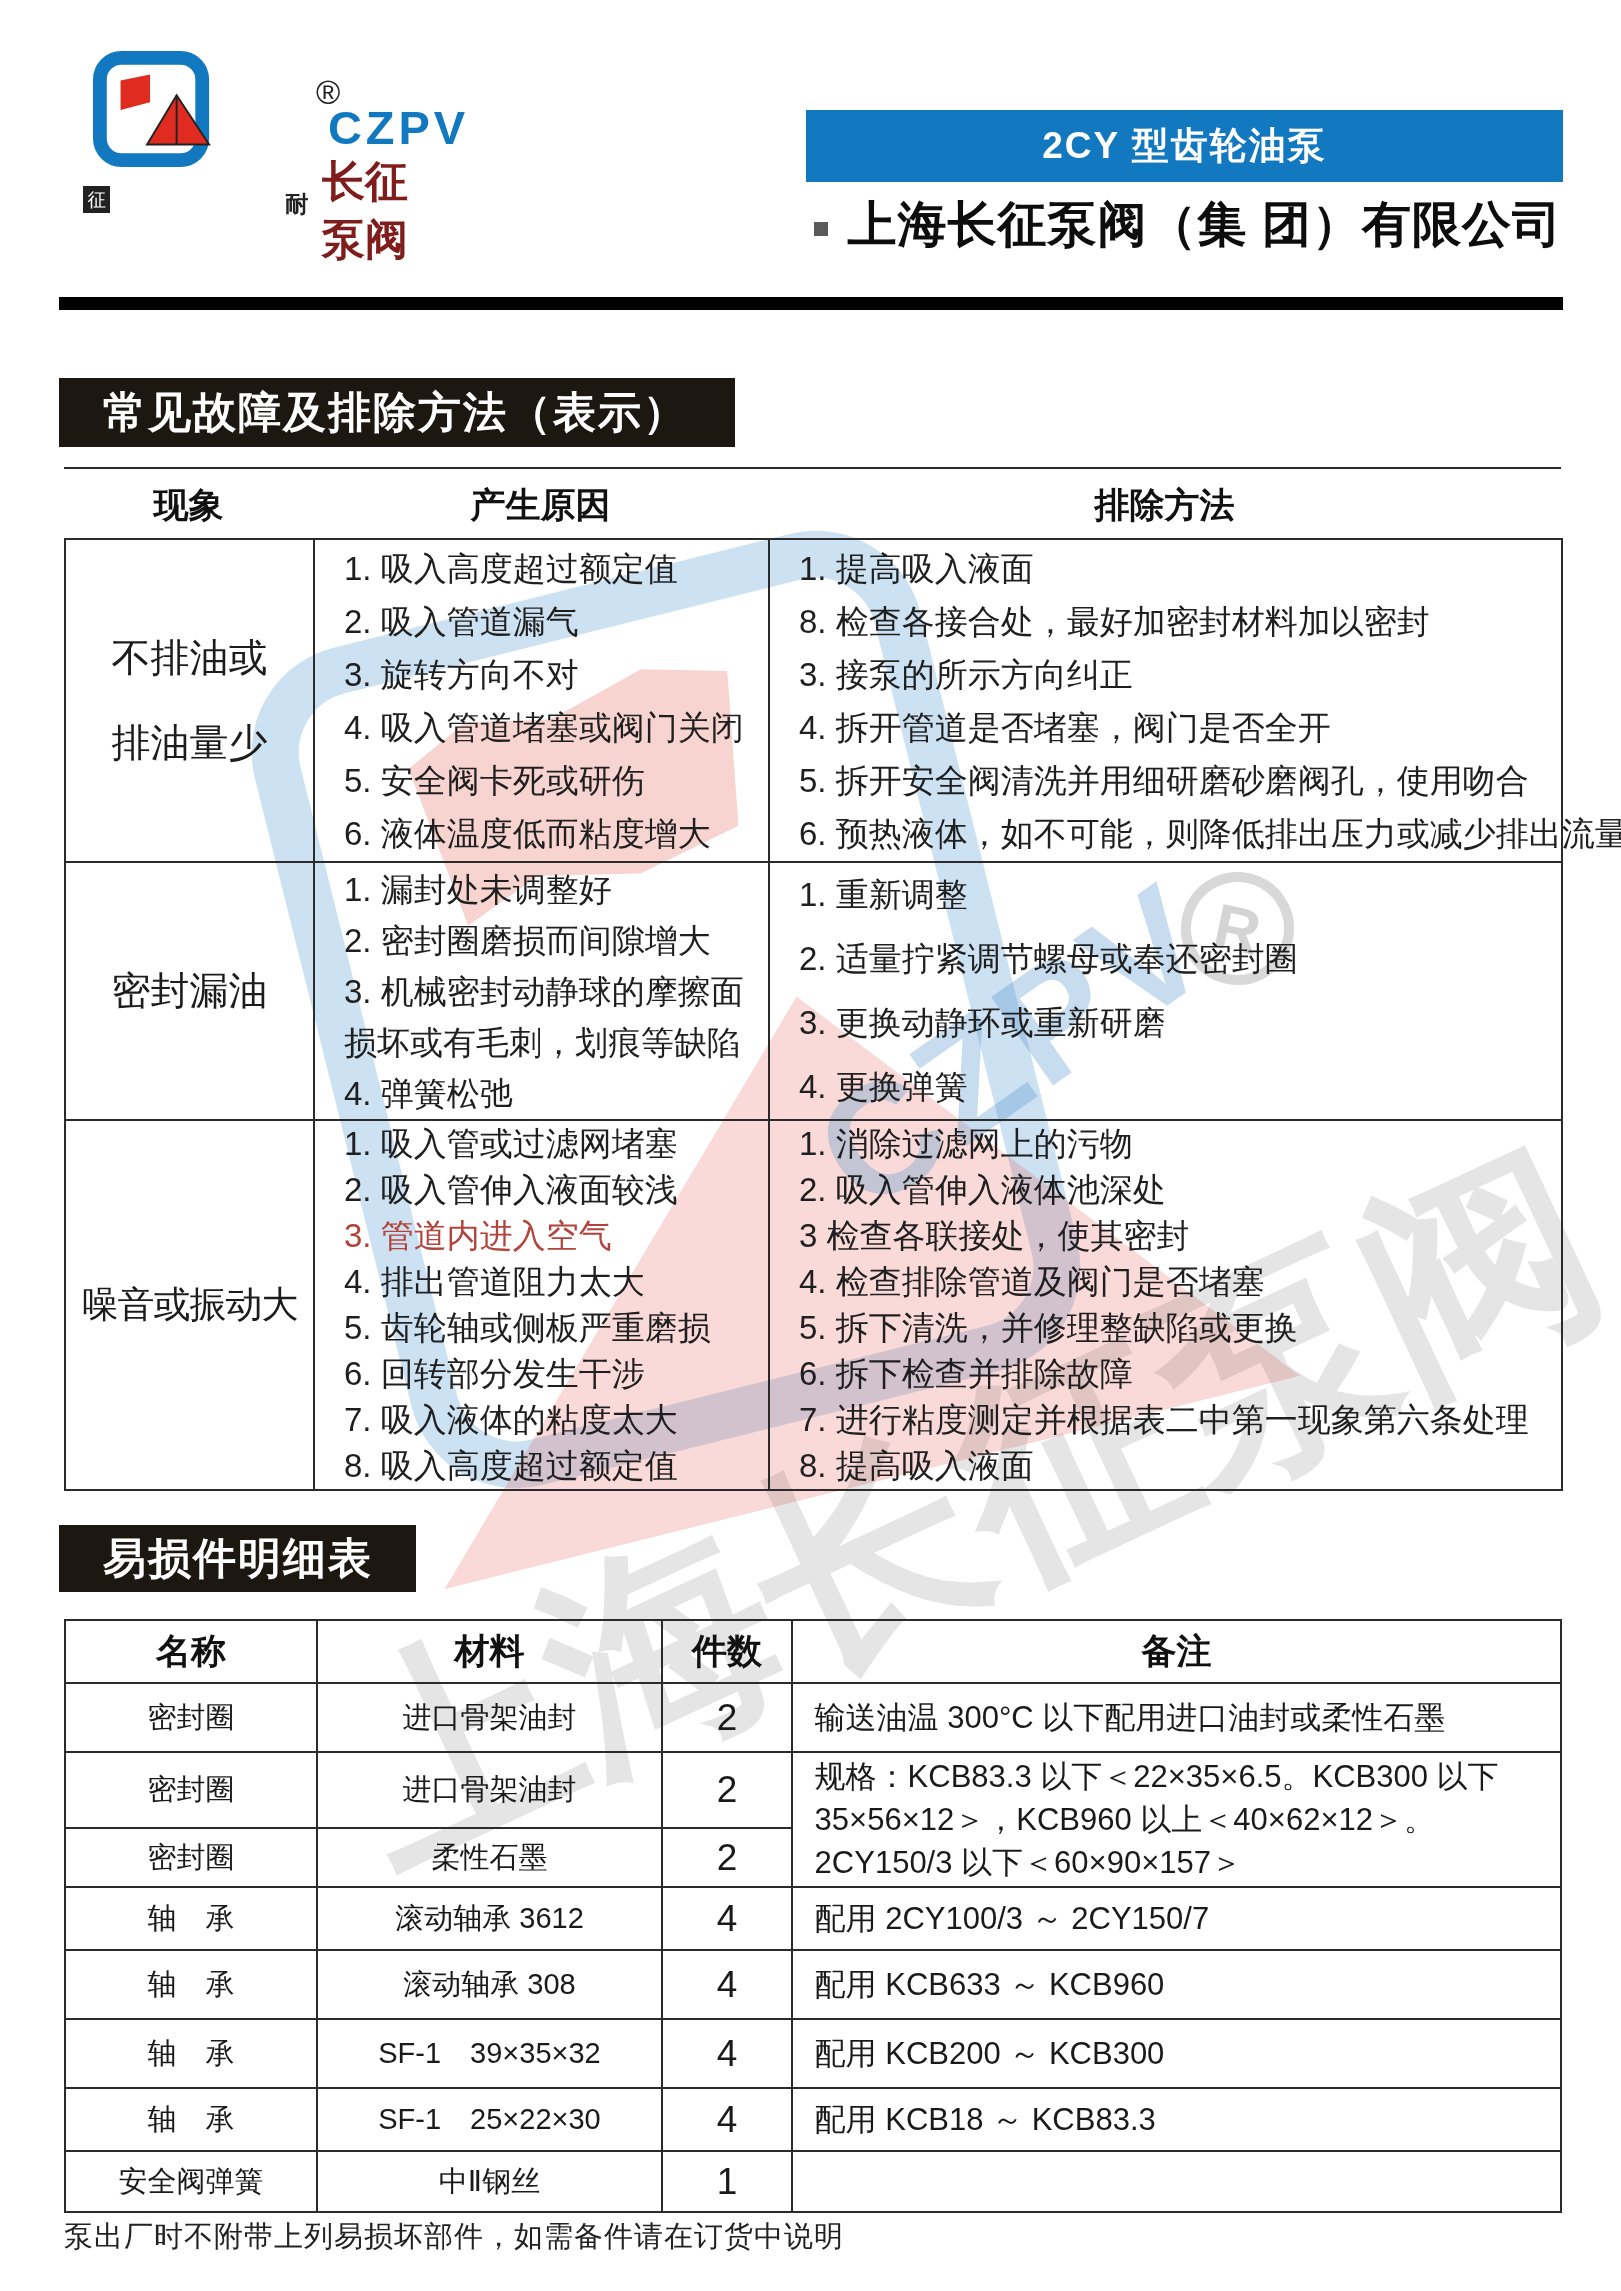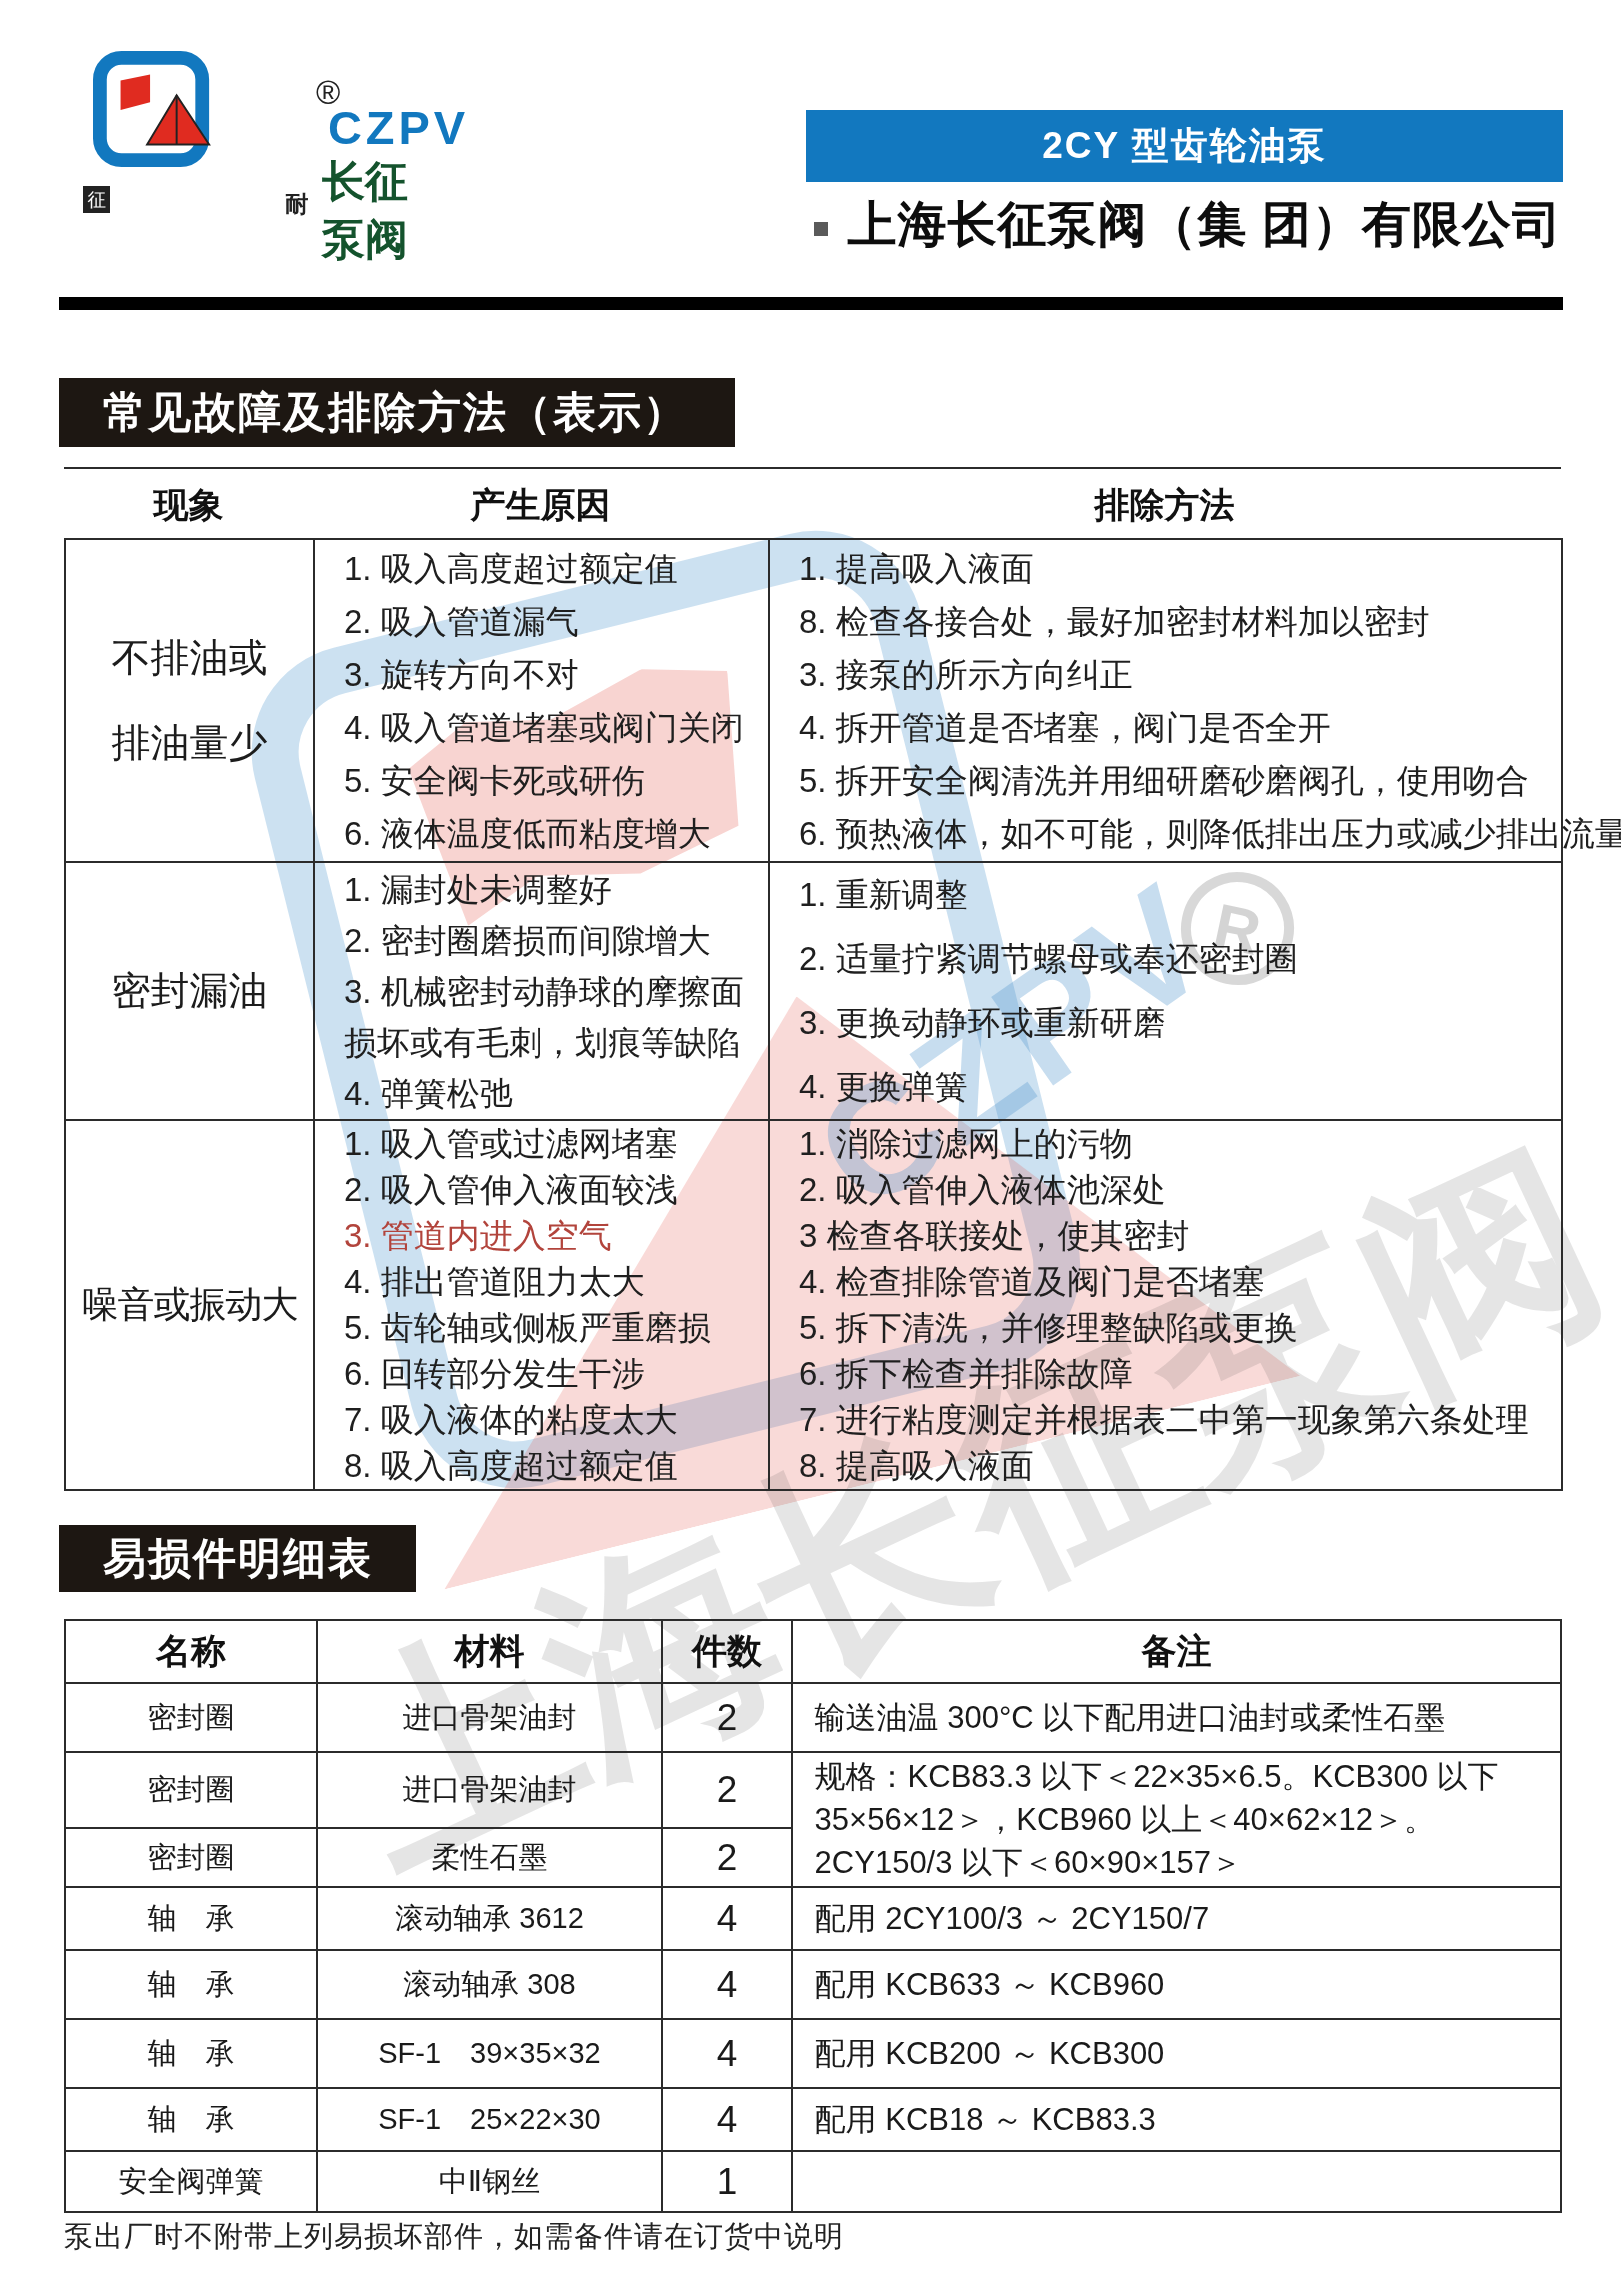--- a/index.html
+++ b/index.html
@@ -29,21 +29,21 @@
            letter-spacing:0; white-space:nowrap; }
 
   .content { position:absolute; inset:0; z-index:1; }
 
   
   .logo { position:absolute; left:83px; top:39px; width:333px; height:172px; }
   .logo-icon { position:absolute; left:9.8px; top:11.8px; }
   .logo-reg { position:absolute; left:233px; top:35px; font-size:33px; color:#222; }
   .logo-acronym { position:absolute; left:245px; top:61px; font-size:47px; font-weight:bold;
                   color:#1278bf; letter-spacing:3.9px; }
-  .logo-name { position:absolute; left:239px; top:114px; font-size:43px; font-weight:bold; color:#14532d; }
+  .logo-name { position:absolute; left:239px; top:114px; font-size:43px; font-weight:bold; color:#7f1d1d; }
   .logo-seal-left { position:absolute; left:0px; top:147px; width:27.4px; height:27.4px; background:#222;
                     color:#fff; font-size:18.6px; display:flex; align-items:center; justify-content:center; }
   .logo-seal-right { position:absolute; left:202px; top:149px; font-size:23.5px; font-weight:bold; color:#222; }
 
   .banner { position:absolute; left:806px; top:110px; width:757px; height:72px; background:#1278bf;
             color:#fff; font-size:37px; font-weight:bold; display:flex; align-items:center;
             justify-content:center; letter-spacing:2px; }
   .company { position:absolute; top:192px; right:59px; display:flex; align-items:center;
              font-size:49px; font-weight:bold; color:#0d0d0d; letter-spacing:1px; }
   .company-bullet { width:13.7px; height:13.7px; background:#5a5a5a; margin-right:19.6px; margin-top:7.8px; }

